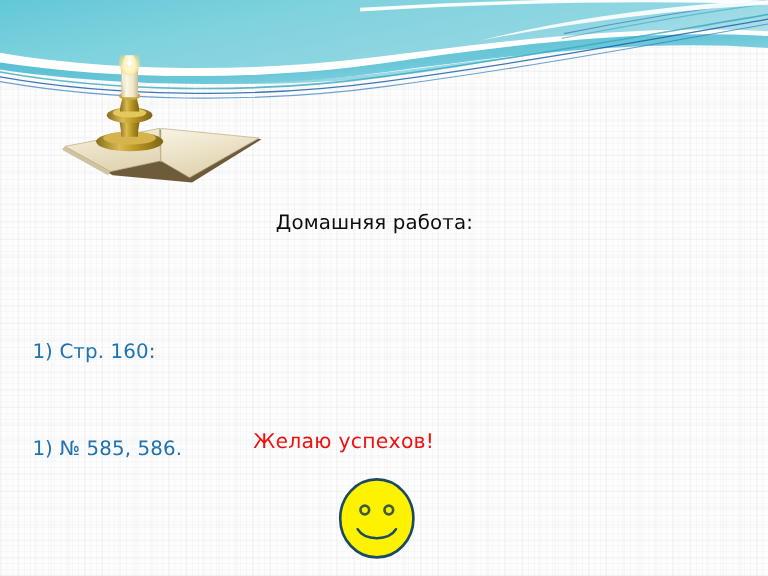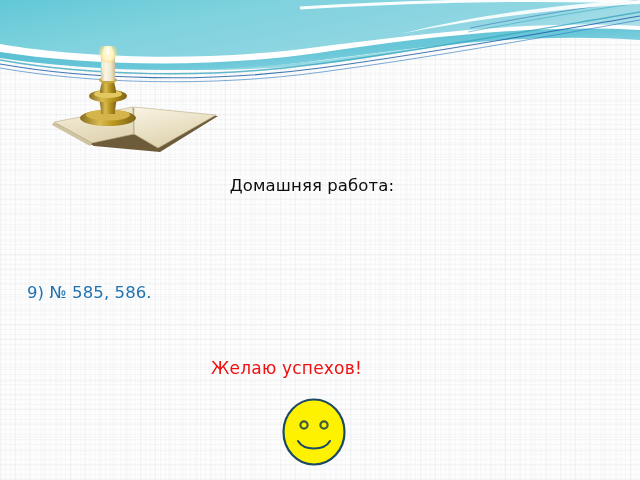--- a/index.html
+++ b/index.html
@@ -204,21 +204,22 @@
     </g>
   </svg>
 
   <div id="content">
 
     <div class="hw-title">
       <span>Домашняя работа:</span>
     </div>
 
     <div class="hw-list">
-      <div>9) № 585, 586.</div>
+      <div>1) Стр. 160:</div>
+      <div>1) № 585, 586.</div>
     </div>
 
     <div class="wish">
       <span>Желаю успехов!</span>
     </div>
 
     <svg id="smiley" viewBox="0 0 66 68">
       <ellipse cx="33" cy="34" rx="30.5" ry="32.5" fill="#fff200" stroke="#1c4a63" stroke-width="2.2"></ellipse>
       <circle cx="23" cy="27" r="3.6" fill="#fff200" stroke="#3c5c3c" stroke-width="2.2"></circle>
       <circle cx="43" cy="27" r="3.6" fill="#fff200" stroke="#3c5c3c" stroke-width="2.2"></circle>

